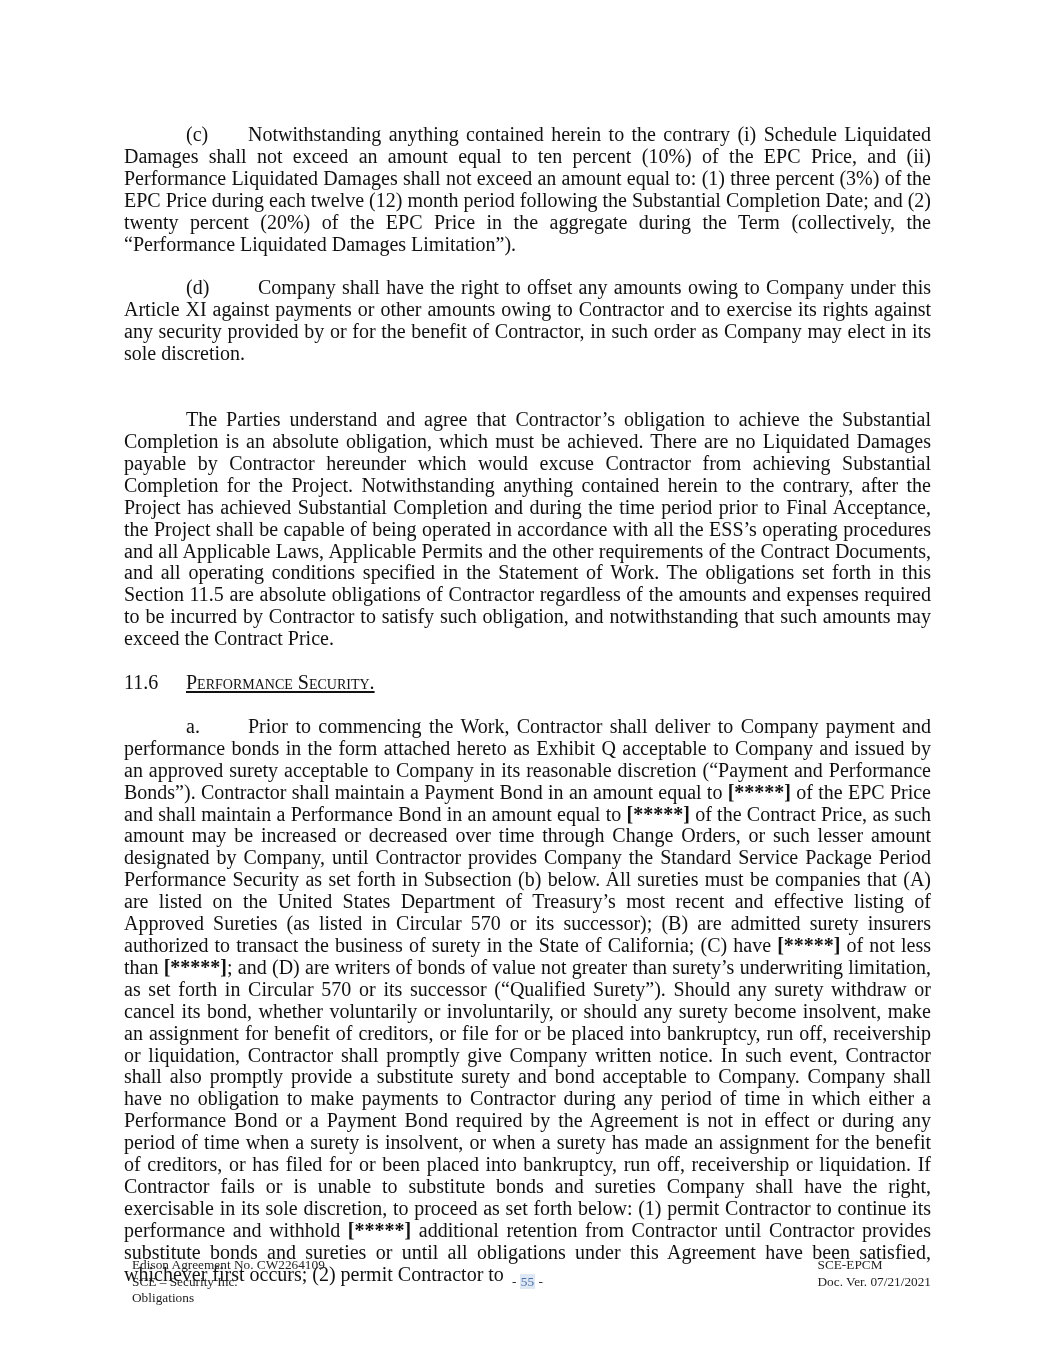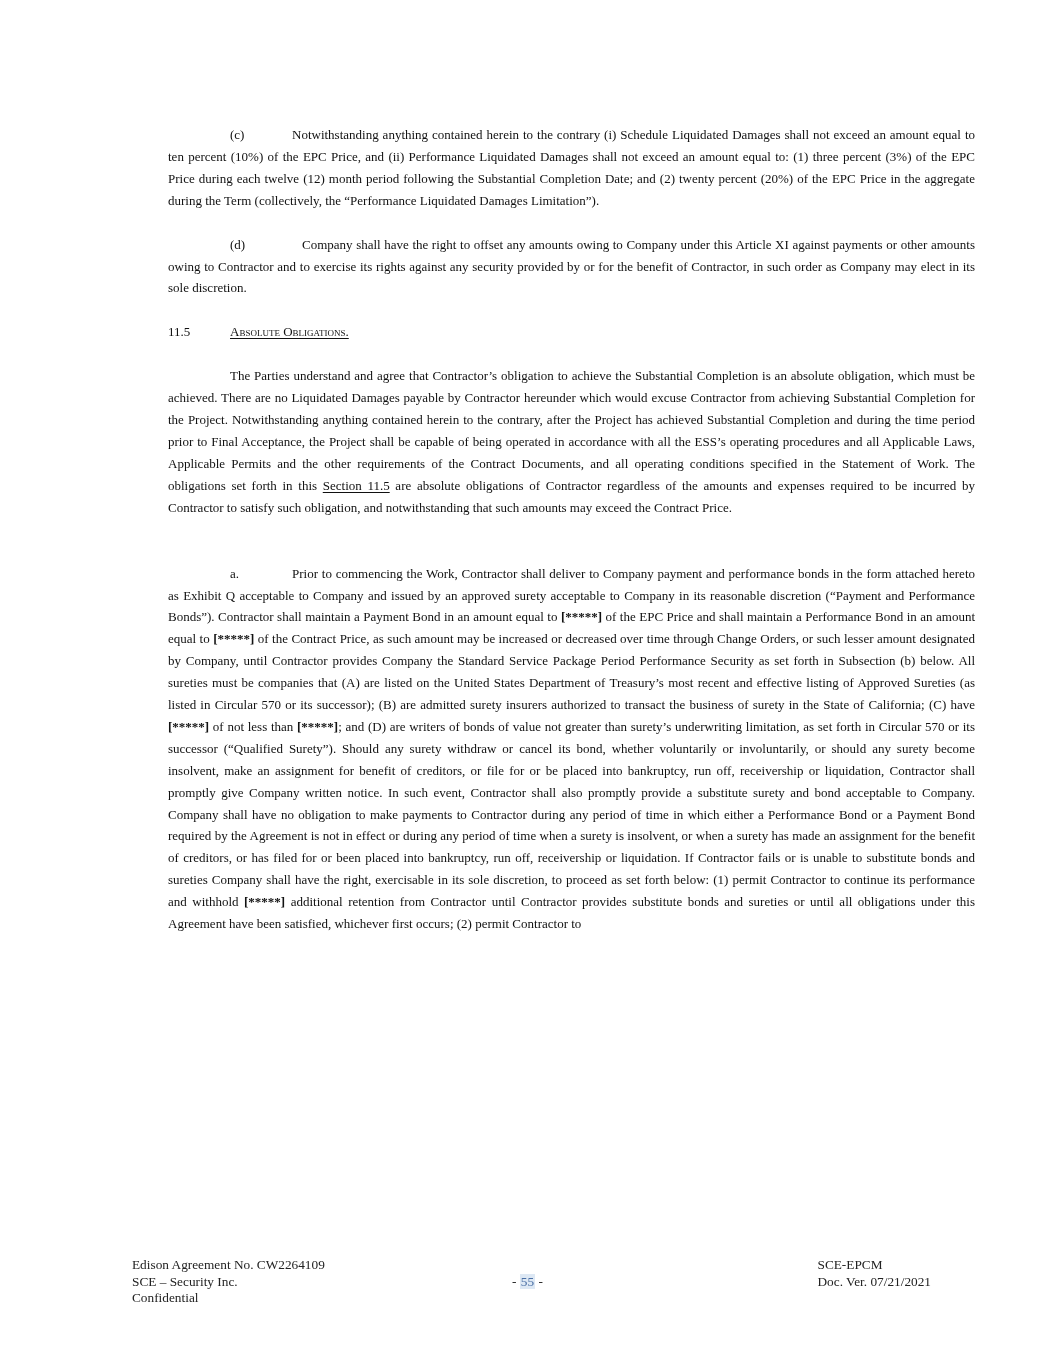--- a/index.html
+++ b/index.html
@@ -13,23 +13,22 @@
       position: relative;
       overflow: hidden;
       font-family: "Liberation Serif", serif;
       color: #111111;
     }
     .page {
       position: absolute;
       left: 124px;
       top: 124px;
       width: 807px;
-      font-size: 13px;
+      font-size: 20px;
       line-height: 21.9px;
-      margin-left: 44px;
     }
     p {
       margin: 0;
       text-align: justify;
       text-align-last: left;
     }
     .indent {
       text-indent: 62px;
     }
     .gap {
@@ -49,21 +48,20 @@
     .heading .num {
       width: 62px;
       display: inline-block;
     }
     .heading .title {
       text-decoration: underline;
       font-variant: small-caps;
       text-underline-offset: 2px;
     }
     .underline {
-      text-decoration: underline;
       text-underline-offset: 2px;
     }
     .redact {
       font-weight: bold;
       font-family: "Liberation Serif", serif;
     }
     .footer {
       position: absolute;
       left: 124px;
       top: 1257px;
@@ -100,42 +98,42 @@
 <div class="page">
 
   <p class="indent"><span class="tab-label tab-c">(c)</span><span>Notwithstanding anything contained herein to the contrary (i) Schedule Liquidated Damages shall not exceed an amount equal to ten percent (10%) of the EPC Price, and (ii) Performance Liquidated Damages shall not exceed an amount equal to: (1) three percent (3%) of the EPC Price during each twelve (12) month period following the Substantial Completion Date; and (2) twenty percent (20%) of the EPC Price in the aggregate during the Term (collectively, the “Performance Liquidated Damages Limitation”).</span></p>
 
   <div class="gap"></div>
 
   <p class="indent"><span class="tab-label tab-d">(d)</span><span>Company shall have the right to offset any amounts owing to Company under this Article XI against payments or other amounts owing to Contractor and to exercise its rights against any security provided by or for the benefit of Contractor, in such order as Company may elect in its sole discretion.</span></p>
 
   <div class="gap"></div>
 
-  <div class="heading">
-    <span class="num">11.5</span>
-    <span class="title">Absolute Obligations.</span>
-  </div>
 
   <div class="gap"></div>
 
   <p class="indent"><span>The Parties understand and agree that Contractor’s obligation to achieve the Substantial Completion is an absolute obligation, which must be achieved.  There are no Liquidated Damages payable by Contractor hereunder which would excuse Contractor from achieving Substantial Completion for the Project.  Notwithstanding anything contained herein to the contrary, after the Project has achieved Substantial Completion and during the time period prior to Final Acceptance, the Project shall be capable of being operated in accordance with all the ESS’s operating procedures and all Applicable Laws, Applicable Permits and the other requirements of the Contract Documents, and all operating conditions specified in the Statement of Work.  The obligations set forth in this </span><span class="underline">Section 11.5</span><span> are absolute obligations of Contractor regardless of the amounts and expenses required to be incurred by Contractor to satisfy such obligation, and notwithstanding that such amounts may exceed the Contract Price.</span></p>
 
   <div class="gap"></div>
 
+  <div class="heading">
+    <span class="num">11.6</span>
+    <span class="title">Performance Security.</span>
+  </div>
 
   <div class="gap"></div>
 
   <p class="indent"><span class="tab-label tab-a">a.</span><span>Prior to commencing the Work, Contractor shall deliver to Company payment and performance bonds in the form attached hereto as Exhibit Q acceptable to Company and issued by an approved surety acceptable to Company in its reasonable discretion (“Payment and Performance Bonds”). Contractor shall maintain a Payment Bond in an amount equal to </span><span class="redact">[*****]</span><span> of the EPC Price and shall maintain a Performance Bond in an amount equal to </span><span class="redact">[*****]</span><span> of the Contract Price, as such amount may be increased or decreased over time through Change Orders, or such lesser amount designated by Company, until Contractor provides Company the Standard Service Package Period Performance Security as set forth in Subsection (b) below.  All sureties must be companies that (A) are listed on the United States Department of Treasury’s most recent and effective listing of Approved Sureties (as listed in Circular 570 or its successor); (B) are admitted surety insurers authorized to transact the business of surety in the State of California; (C) have </span><span class="redact">[*****]</span><span> of not less than </span><span class="redact">[*****]</span><span>; and (D) are writers of bonds of value not greater than surety’s underwriting limitation, as set forth in Circular 570 or its successor (“Qualified Surety”). Should any surety withdraw or cancel its bond, whether voluntarily or involuntarily, or should any surety become insolvent, make an assignment for benefit of creditors, or file for or be placed into bankruptcy, run off, receivership or liquidation, Contractor shall promptly give Company written notice.  In such event, Contractor shall also promptly provide a substitute surety and bond acceptable to Company.  Company shall have no obligation to make payments to Contractor during any period of time in which either a Performance Bond or a Payment Bond required by the Agreement is not in effect or during any period of time when a surety is insolvent, or when a surety has made an assignment for the benefit of creditors, or has filed for or been placed into bankruptcy, run off, receivership or liquidation.  If Contractor fails or is unable to substitute bonds and sureties Company shall have the right, exercisable in its sole discretion, to proceed as set forth below:  (1) permit Contractor to continue its performance and withhold </span><span class="redact">[*****]</span><span> additional retention from Contractor until Contractor provides substitute bonds and sureties or until all obligations under this Agreement have been satisfied, whichever first occurs; (2) permit Contractor to</span></p>
 
 </div>
 
 <div class="footer">
   <div class="left">
     <div>Edison Agreement No. CW2264109</div>
     <div>SCE – Security Inc.</div>
-    <div>Confidential</div>
+    <div>Obligations</div>
   </div>
   <div class="center"><span>- </span><span class="page-num">55</span><span> -</span></div>
   <div class="right">
     <div>SCE-EPCM</div>
     <div>Doc. Ver. 07/21/2021</div>
   </div>
 </div>
 
 </body></html>

